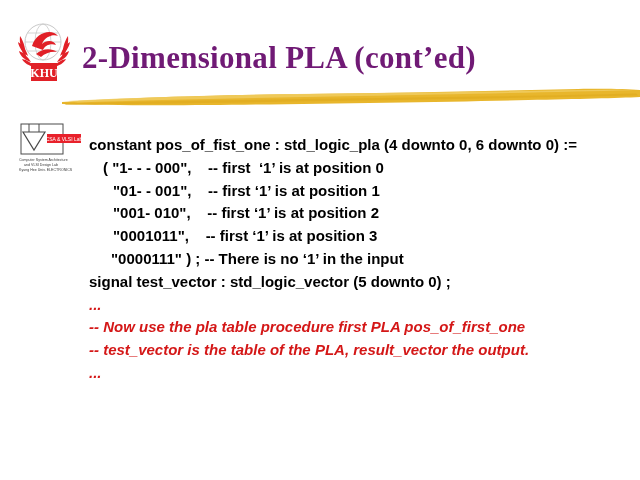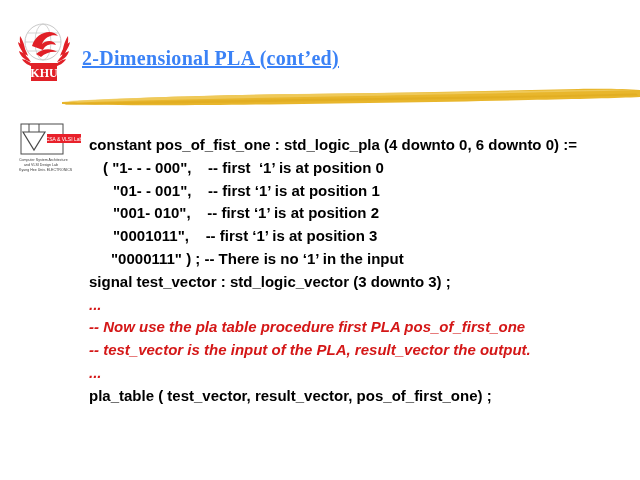--- a/index.html
+++ b/index.html
@@ -27,26 +27,25 @@
   .khu-logo svg { display: block; width: 64px; height: 66px; }
 
   
   .slide-title {
     position: absolute;
     left: 82px;
     top: 40px;
     width: 540px;
     font-family: "Liberation Serif", "DejaVu Serif", serif;
     font-weight: bold;
-    font-size: 20px;
+    font-size: 31px;
     line-height: 36px;
     letter-spacing: 0.3px;
-    color: #3b82f6;
+    color: #701a75;
     white-space: nowrap;
-    text-decoration: underline;
   }
 
   
   .brush {
     position: absolute;
     left: 58px;
     top: 86px;
     width: 584px;
     height: 22px;
   }
@@ -163,21 +162,20 @@
     </svg>
   </div>
 
   <div class="code-body">
       <div class="code-line">constant pos_of_fist_one : std_logic_pla (4 downto 0, 6 downto 0) :=</div>
       <div class="code-line ind1">( "1- - - 000",    -- first  ‘1’ is at position 0</div>
       <div class="code-line ind2">"01- - 001",    -- first ‘1’ is at position 1</div>
       <div class="code-line ind2">"001- 010",    -- first ‘1’ is at position 2</div>
       <div class="code-line ind2">"0001011",    -- first ‘1’ is at position 3</div>
       <div class="code-line ind3">"0000111" ) ; -- There is no ‘1’ in the input</div>
-      <div class="code-line">signal test_vector : std_logic_vector (3 downto 3) ;</div>
+      <div class="code-line">signal test_vector : std_logic_vector (5 downto 0) ;</div>
       <div class="code-line red">...</div>
       <div class="code-line red">-- Now use the pla table procedure first PLA pos_of_first_one</div>
-      <div class="code-line red">-- test_vector is the input of the PLA, result_vector the output.</div>
+      <div class="code-line red">-- test_vector is the table of the PLA, result_vector the output.</div>
       <div class="code-line red">...</div>
-      <div class="code-line">pla_table ( test_vector, result_vector, pos_of_first_one) ;</div>
     </div>
 
 </div>
 
 </body></html>

